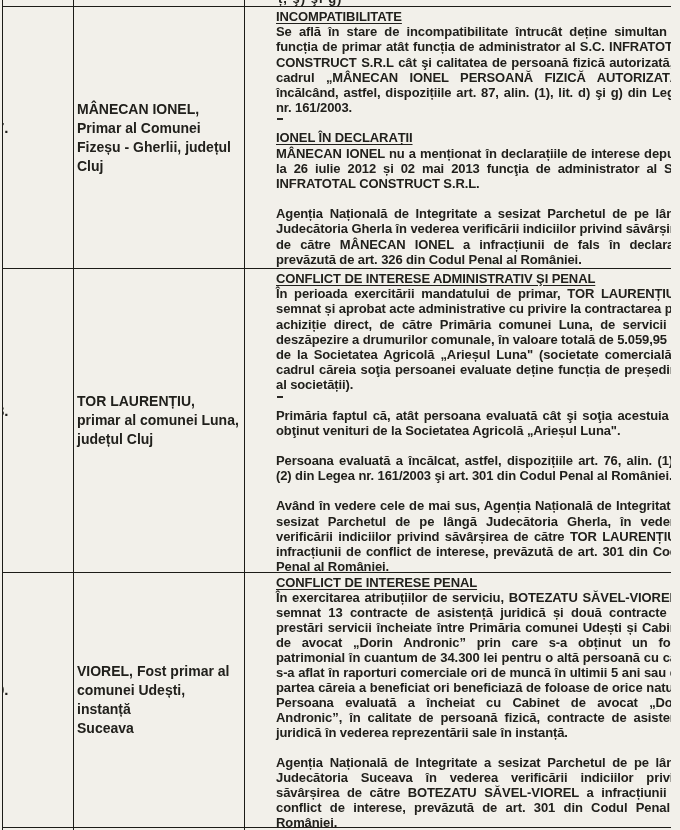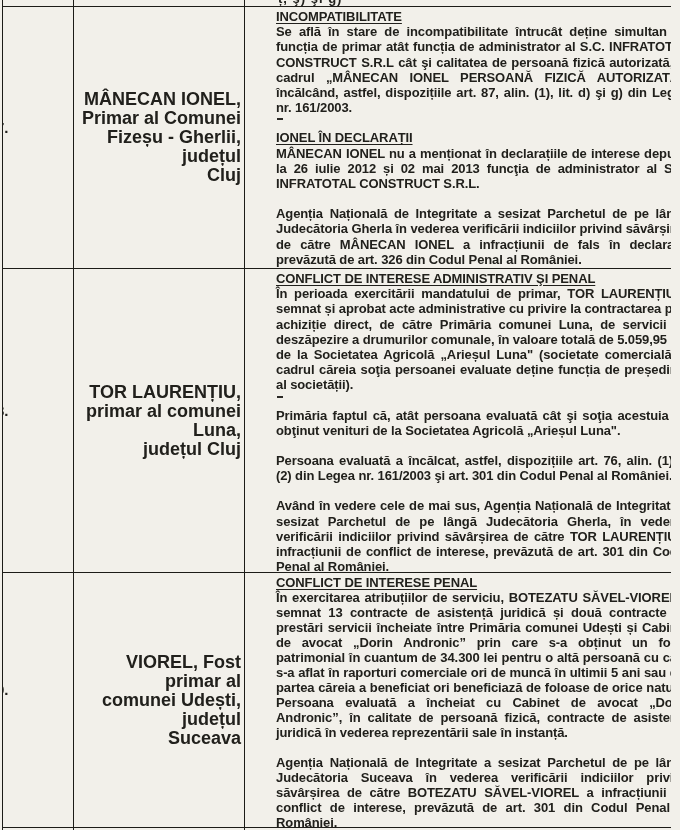--- a/index.html
+++ b/index.html
@@ -6,21 +6,21 @@
   .page{
     position:relative;width:680px;height:830px;overflow:hidden;
     background:#f2f0ea;color:#21201c;
     font-family:"Liberation Sans",sans-serif;font-weight:bold;
   }
   .table{position:absolute;left:2px;top:0;width:668px;height:830px;border-left:1px solid #1d1c18;}
   .row{display:flex;border-bottom:1px solid #1d1c18;overflow:hidden;position:relative;background:#f2f0ea;}
   .cell{border-right:1px solid #1d1c18;box-sizing:border-box;flex:none;}
   .c-num{width:71px;position:relative;}
   .c-name{width:171px;display:flex;align-items:center;justify-content:center;
-          text-align:right;font-size:18px;line-height:19px;padding:0 3px;}
+          text-align:left;font-size:14px;line-height:19px;padding:0 3px;}
   .c-desc{width:426px;padding:2px 5px 0 7px;font-size:13px;line-height:15.2px;
           text-align:justify;letter-spacing:-0.1px;margin-left:24px;}
   .r-top{height:6px;}
   .r-7{height:261px;}
   .r-8{height:303px;}
   .r-9{height:254px;}
   .r-9 .c-desc{line-height:15px;}
   .r-bottom{height:6px;border-bottom:none;}
   .num-label{position:absolute;left:-7px;top:50%;transform:translateY(-50%);
              margin-top:-11px;font-size:15px;}
@@ -93,21 +93,21 @@
       </div>
     </div>
 
     <div class="row r-9">
       <div class="cell c-num">
         <div class="num-label">9.</div>
       </div>
       <div class="cell c-name">
         <div class="name-block">
           <div>VIOREL, Fost primar al</div>
-          <div>comunei Udești, județul</div>
+          <div>comunei Udești, instanță</div>
           <div>Suceava</div>
         </div>
       </div>
       <div class="cell c-desc">
         <div class="heading">CONFLICT DE INTERESE PENAL</div>
         <p class="para"><span>În exercitarea atribuțiilor de serviciu, BOTEZATU SĂVEL-VIOREL a semnat 13 contracte de asistență juridică și două contracte de prestări servicii încheiate între Primăria comunei Udești și Cabinet de avocat </span><span class="it">„Dorin Andronic”</span><span> prin care s-a obținut un folos patrimonial în cuantum de 34.300 lei pentru o altă persoană cu care s-a aflat în raporturi comerciale ori de muncă în ultimii 5 ani sau din partea căreia a beneficiat ori beneficiază de foloase de orice natură. Persoana evaluată a încheiat cu Cabinet de avocat </span><span class="it">„Dorin Andronic”</span><span>, în calitate de persoană fizică, contracte de asistență juridică în vederea reprezentării sale în instanță.</span></p>
         <div class="gap"></div>
         <p class="para">Agenția Națională de Integritate a sesizat Parchetul de pe lângă Judecătoria Suceava în vederea verificării indiciilor privind săvârșirea de către BOTEZATU SĂVEL-VIOREL a infracțiunii de conflict de interese, prevăzută de art. 301 din Codul Penal al României.</p>
       </div>
     </div>

